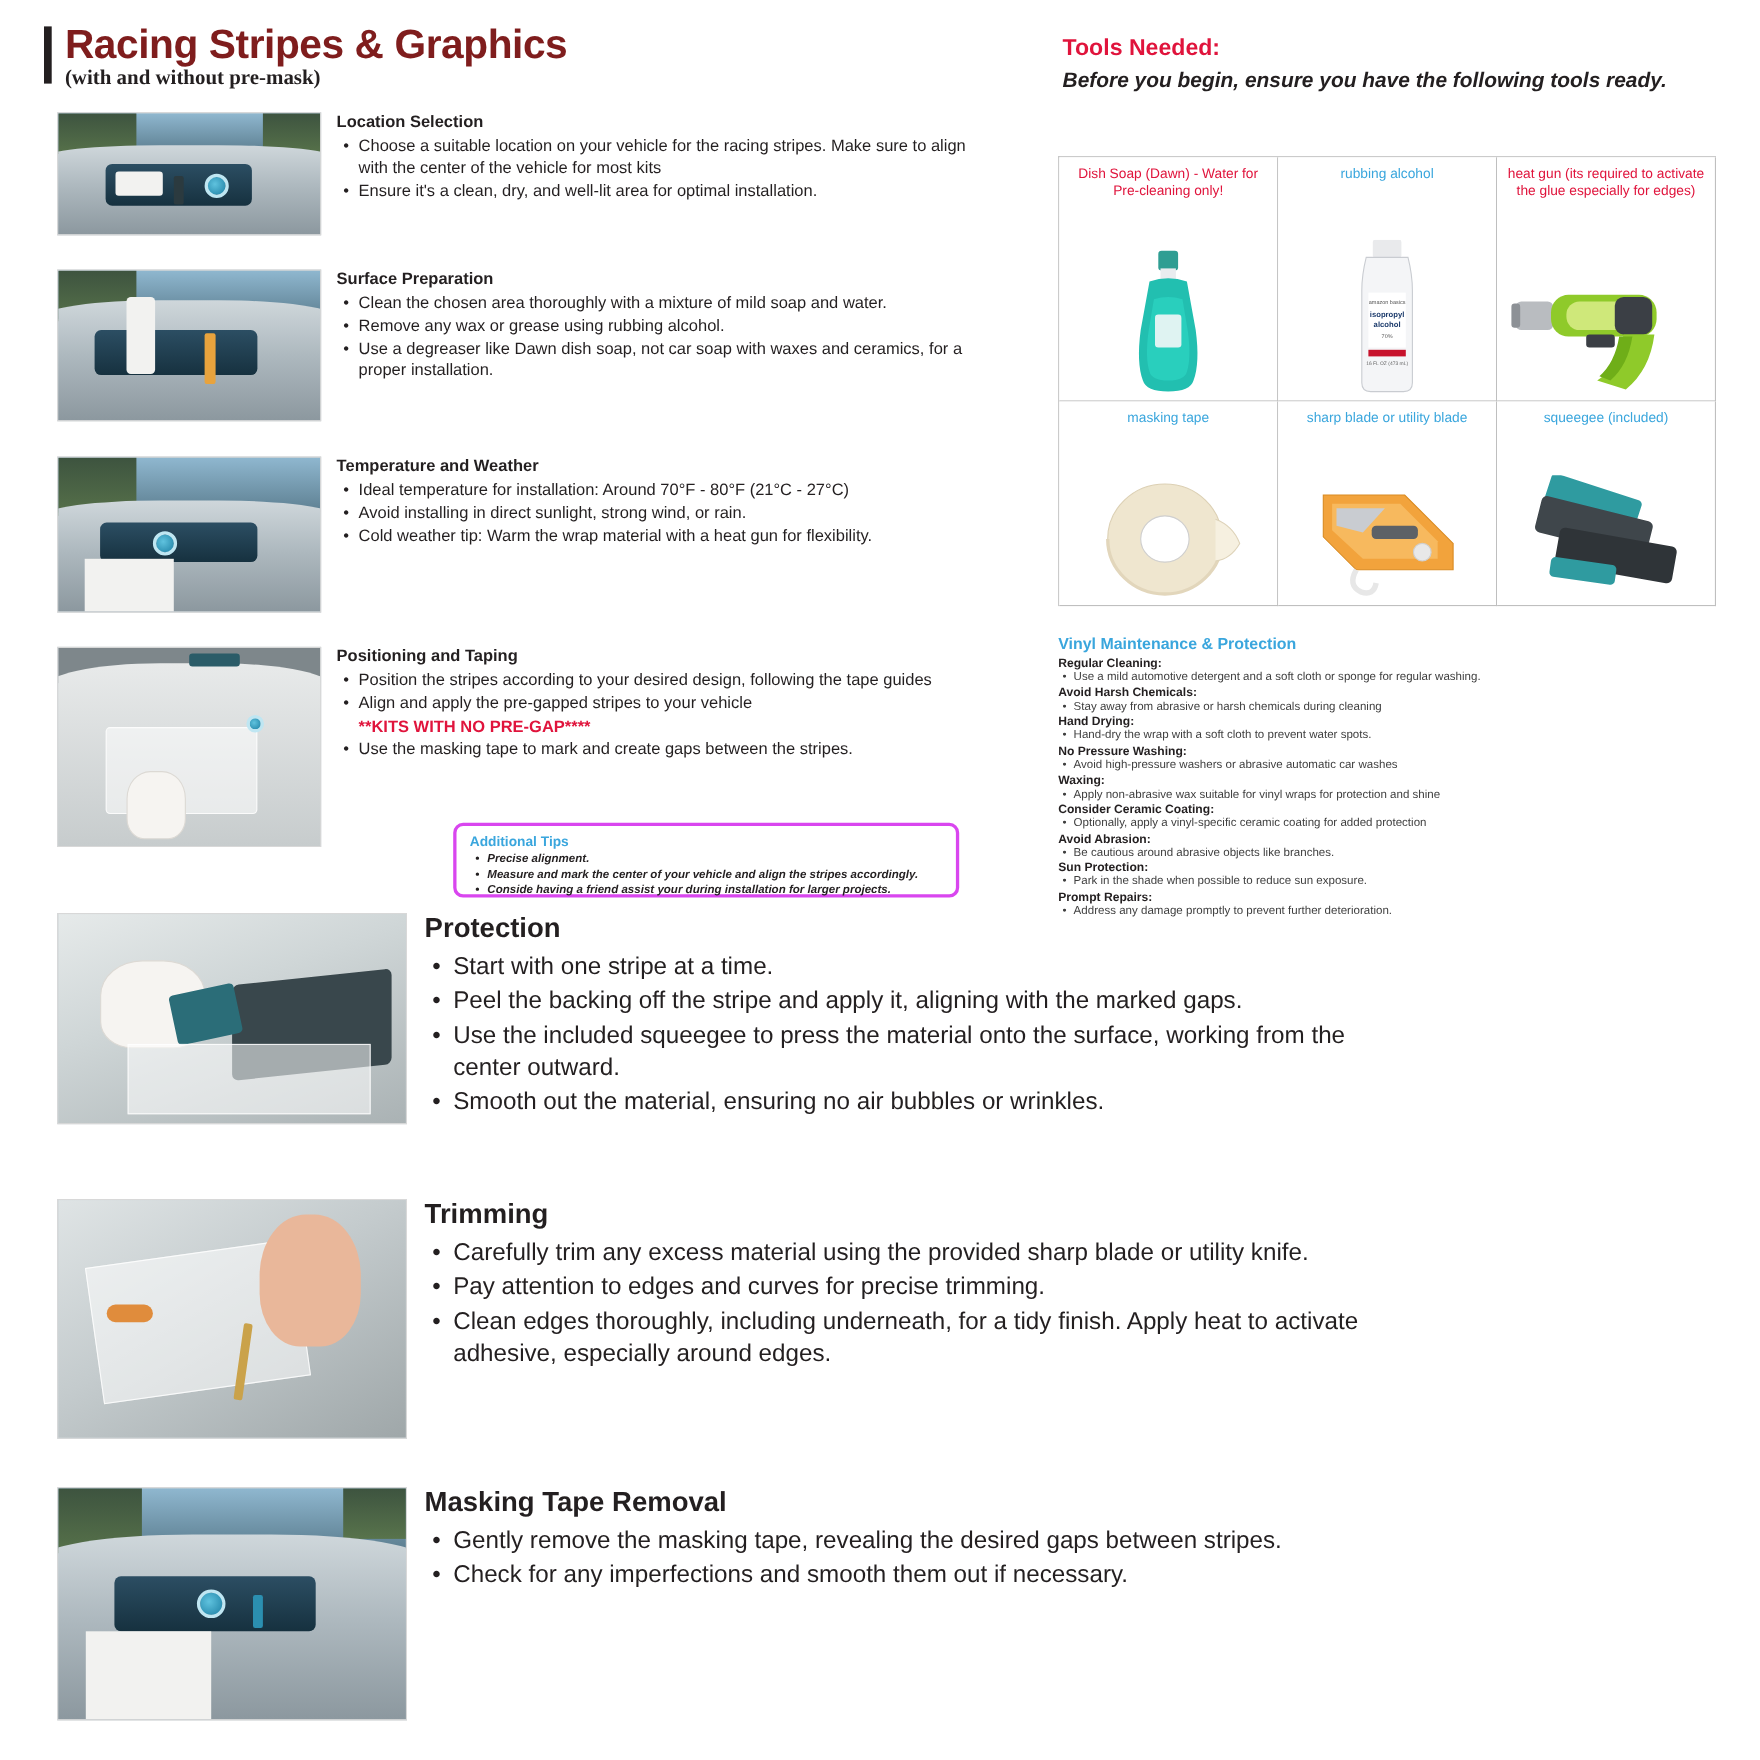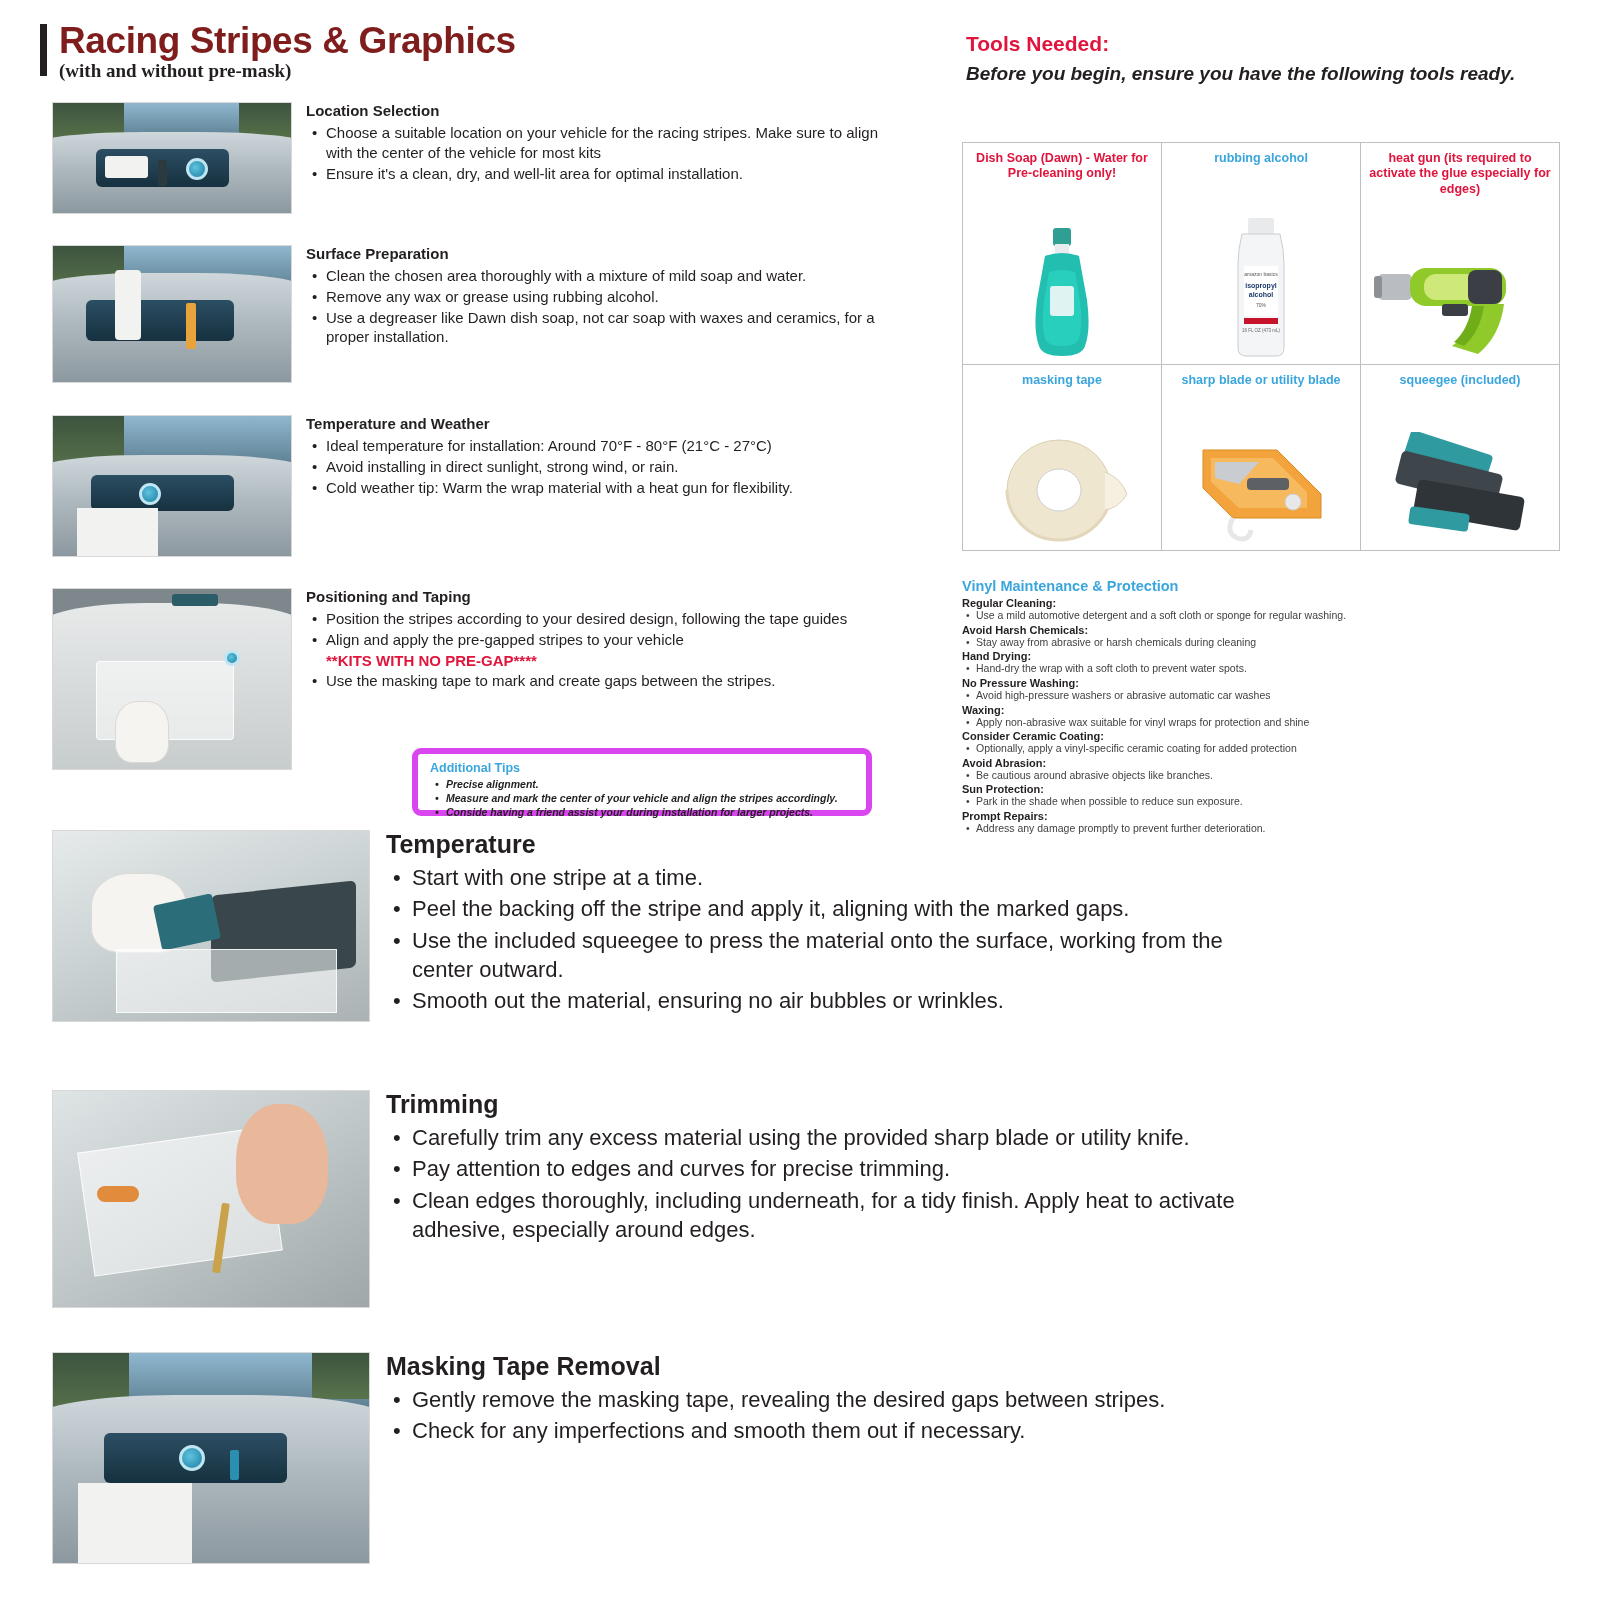--- a/index.html
+++ b/index.html
@@ -89,21 +89,21 @@
     margin: 2px 0 2px 12px;
   }
 
   
   .tips-box {
     position: absolute;
     left: 412px;
     top: 748px;
     width: 460px;
     height: 68px;
-    border: 6px solid #d946ef;
+    border: 3px solid #d946ef;
     border-radius: 9px;
     padding: 7px 10px 0 12px;
     background: #fff;
   }
   .tips-title {
     color: #3aa6dd;
     font-weight: bold;
     font-size: 12.5px;
     margin-bottom: 2px;
   }
@@ -154,21 +154,21 @@
     border-bottom: 1px solid #bfbfbf;
     height: 222px;
     padding: 8px 4px 4px 4px;
     text-align: center;
     position: relative;
     background: #fff;
   }
   .tool-cell.row2 { height: 186px; }
   .tool-label {
     font-size: 12.5px;
-    font-weight: bold;
+    font-weight: normal;
     color: #3aa6dd;
     line-height: 1.22;
     display: block;
   }
   .tool-label.red { color: #e0143c; }
   .tool-art {
     position: absolute;
     left: 0; right: 0; bottom: 6px;
     height: 140px;
     display: flex;
@@ -477,21 +477,21 @@
 
 <div class="big-section" style="left:52px; top:830px;">
   <div class="photo" style="width:318px;height:192px;">
     <div style="position:absolute;inset:0;background:linear-gradient(160deg,#e6eaea 0%,#cfd6d7 40%,#aab2b4 100%);"></div>
     <div class="ph-dark" style="left:50%;top:30%;width:46%;height:46%;background:#39474c;border-radius:6px;transform:skewY(-6deg);"></div>
     <div class="ph-hand" style="left:12%;top:22%;width:96px;height:80px;"></div>
     <div class="ph-sq" style="left:33%;top:36%;width:60px;height:46px;background:#2b6d78;border-radius:4px;transform:rotate(-12deg);"></div>
     <div class="ph-film" style="left:20%;top:62%;width:70%;height:34%;"></div>
   </div>
   <div class="big-text" style="width:900px;">
-    <div class="big-title">Temperature</div>
+    <div class="big-title">Protection</div>
     <ul class="big-bullets">
       <li>Start with one stripe at a time.</li>
       <li>Peel the backing off the stripe and apply it, aligning with the marked gaps.</li>
       <li>Use the included squeegee to press the material onto the surface, working from the center outward.</li>
       <li>Smooth out the material, ensuring no air bubbles or wrinkles.</li>
     </ul>
   </div>
 </div>
 
 <div class="big-section" style="left:52px; top:1090px;">

